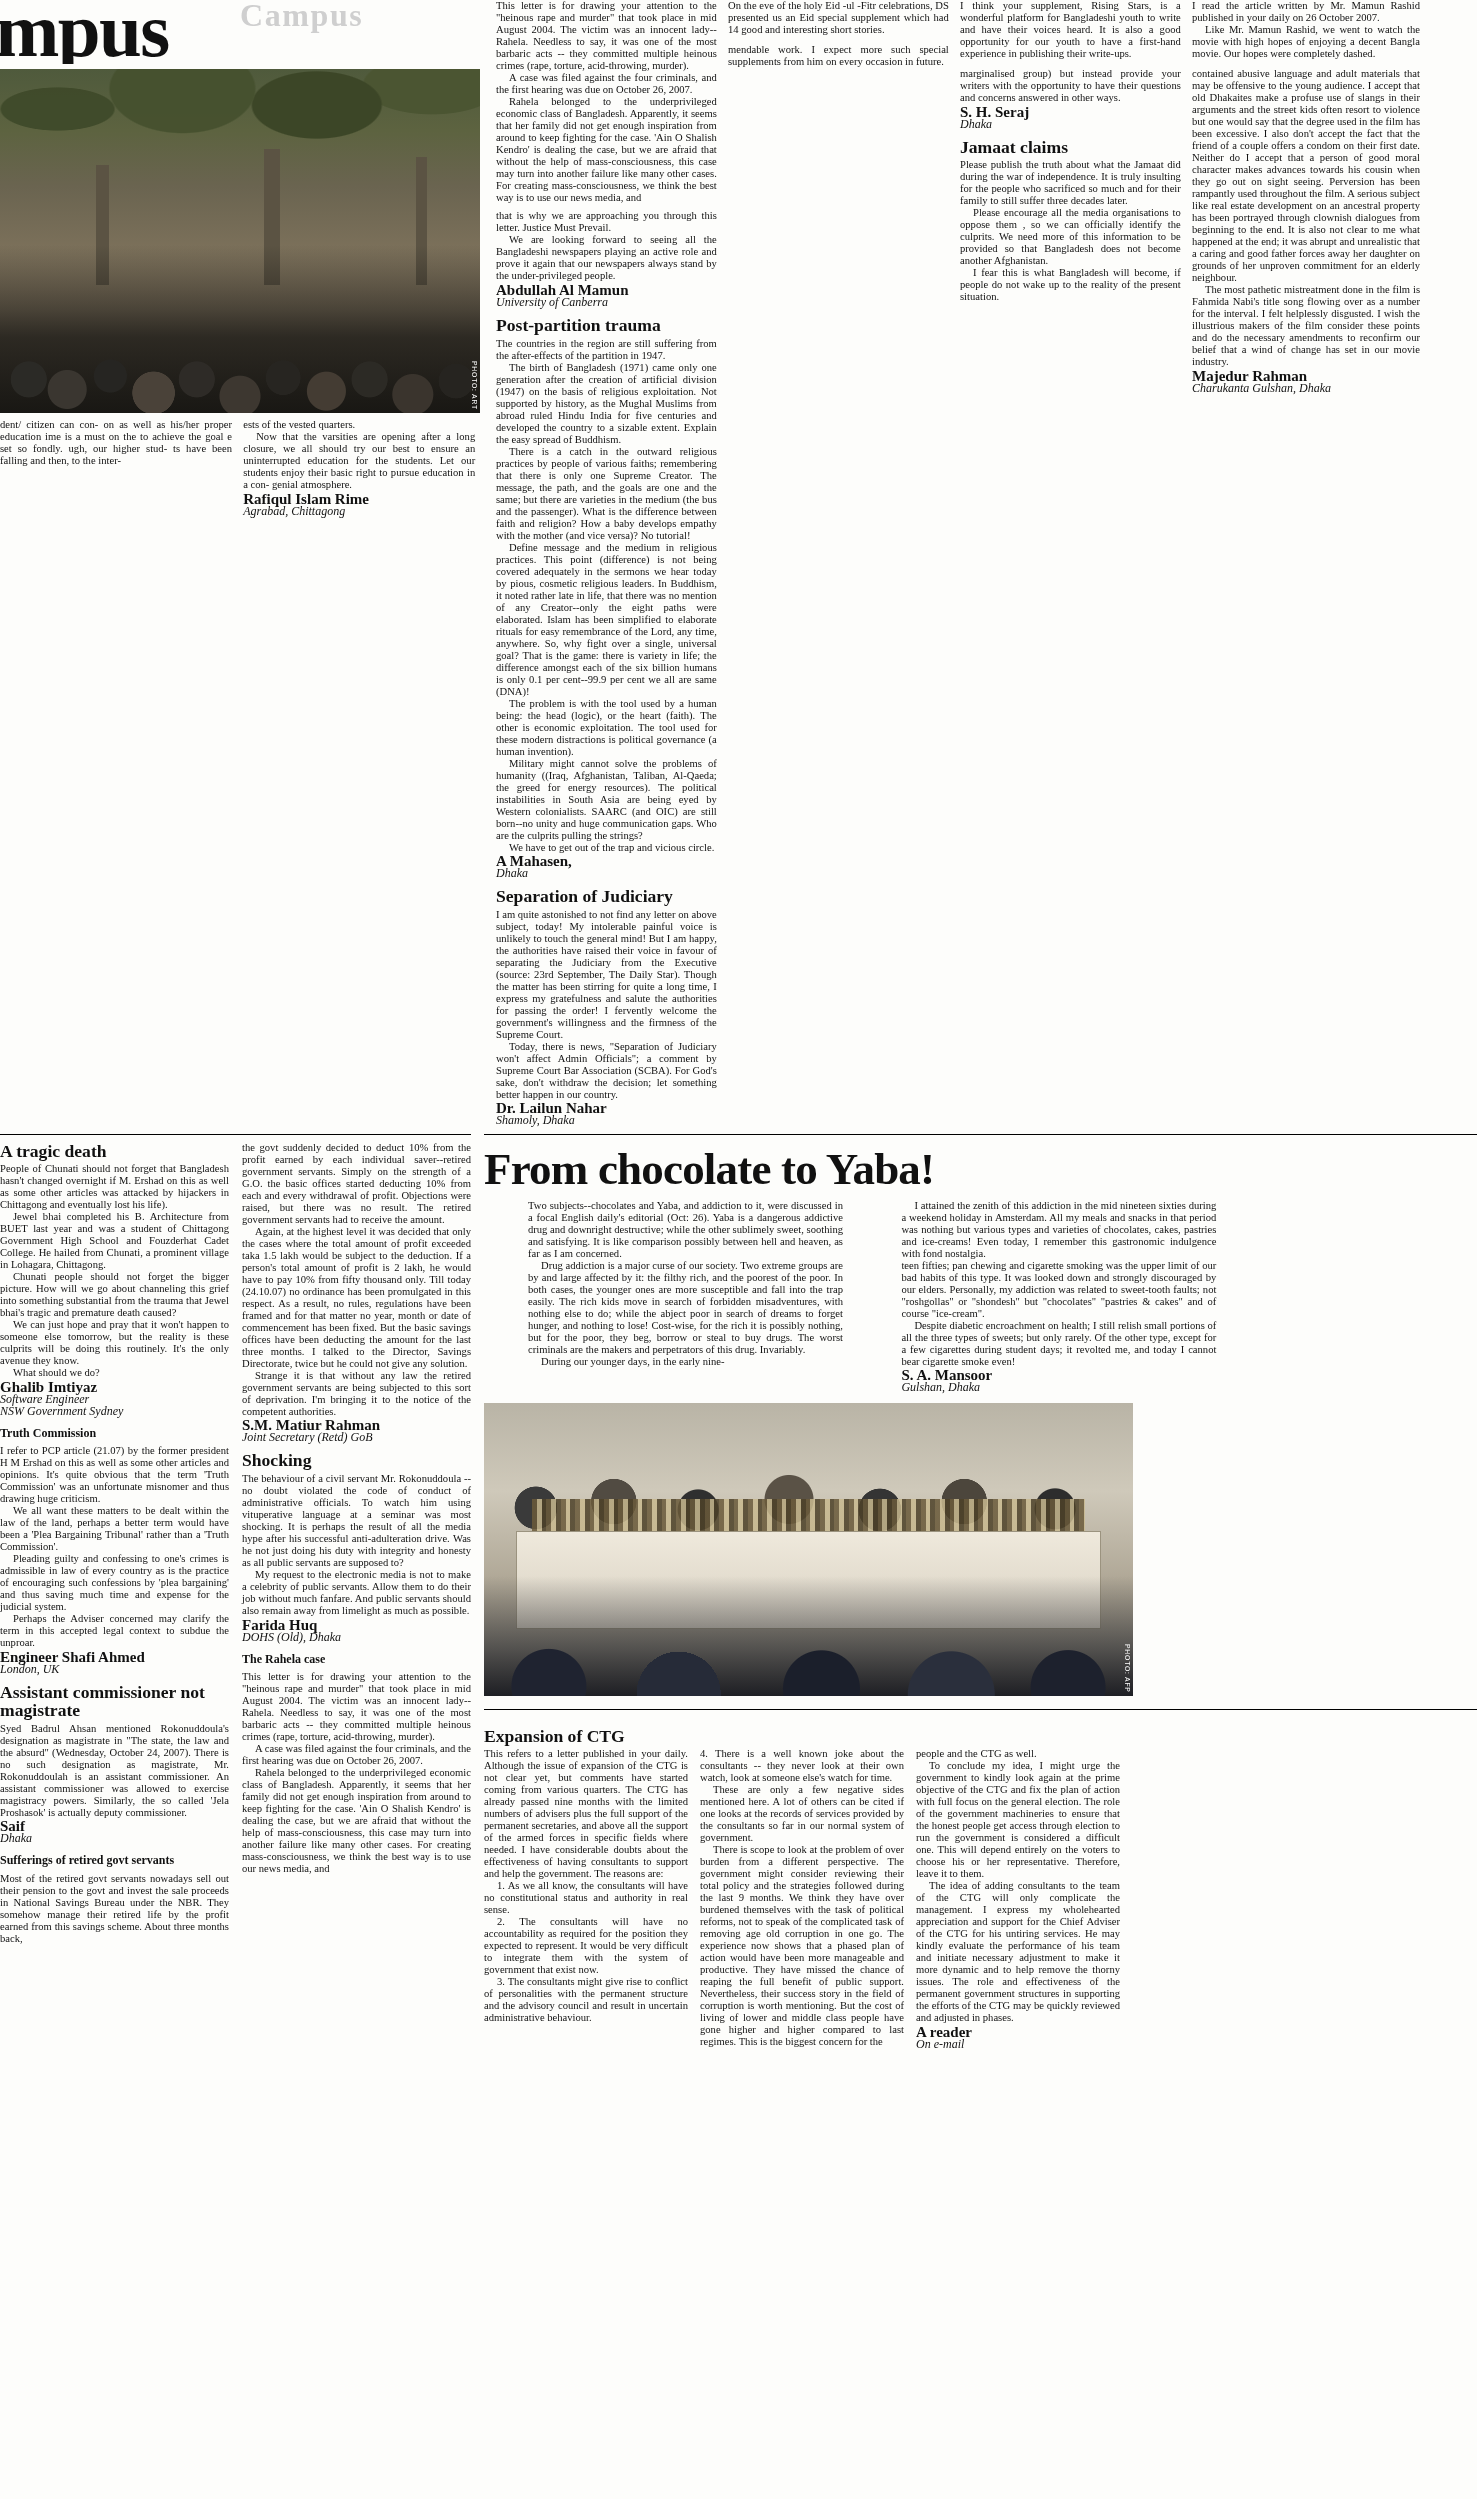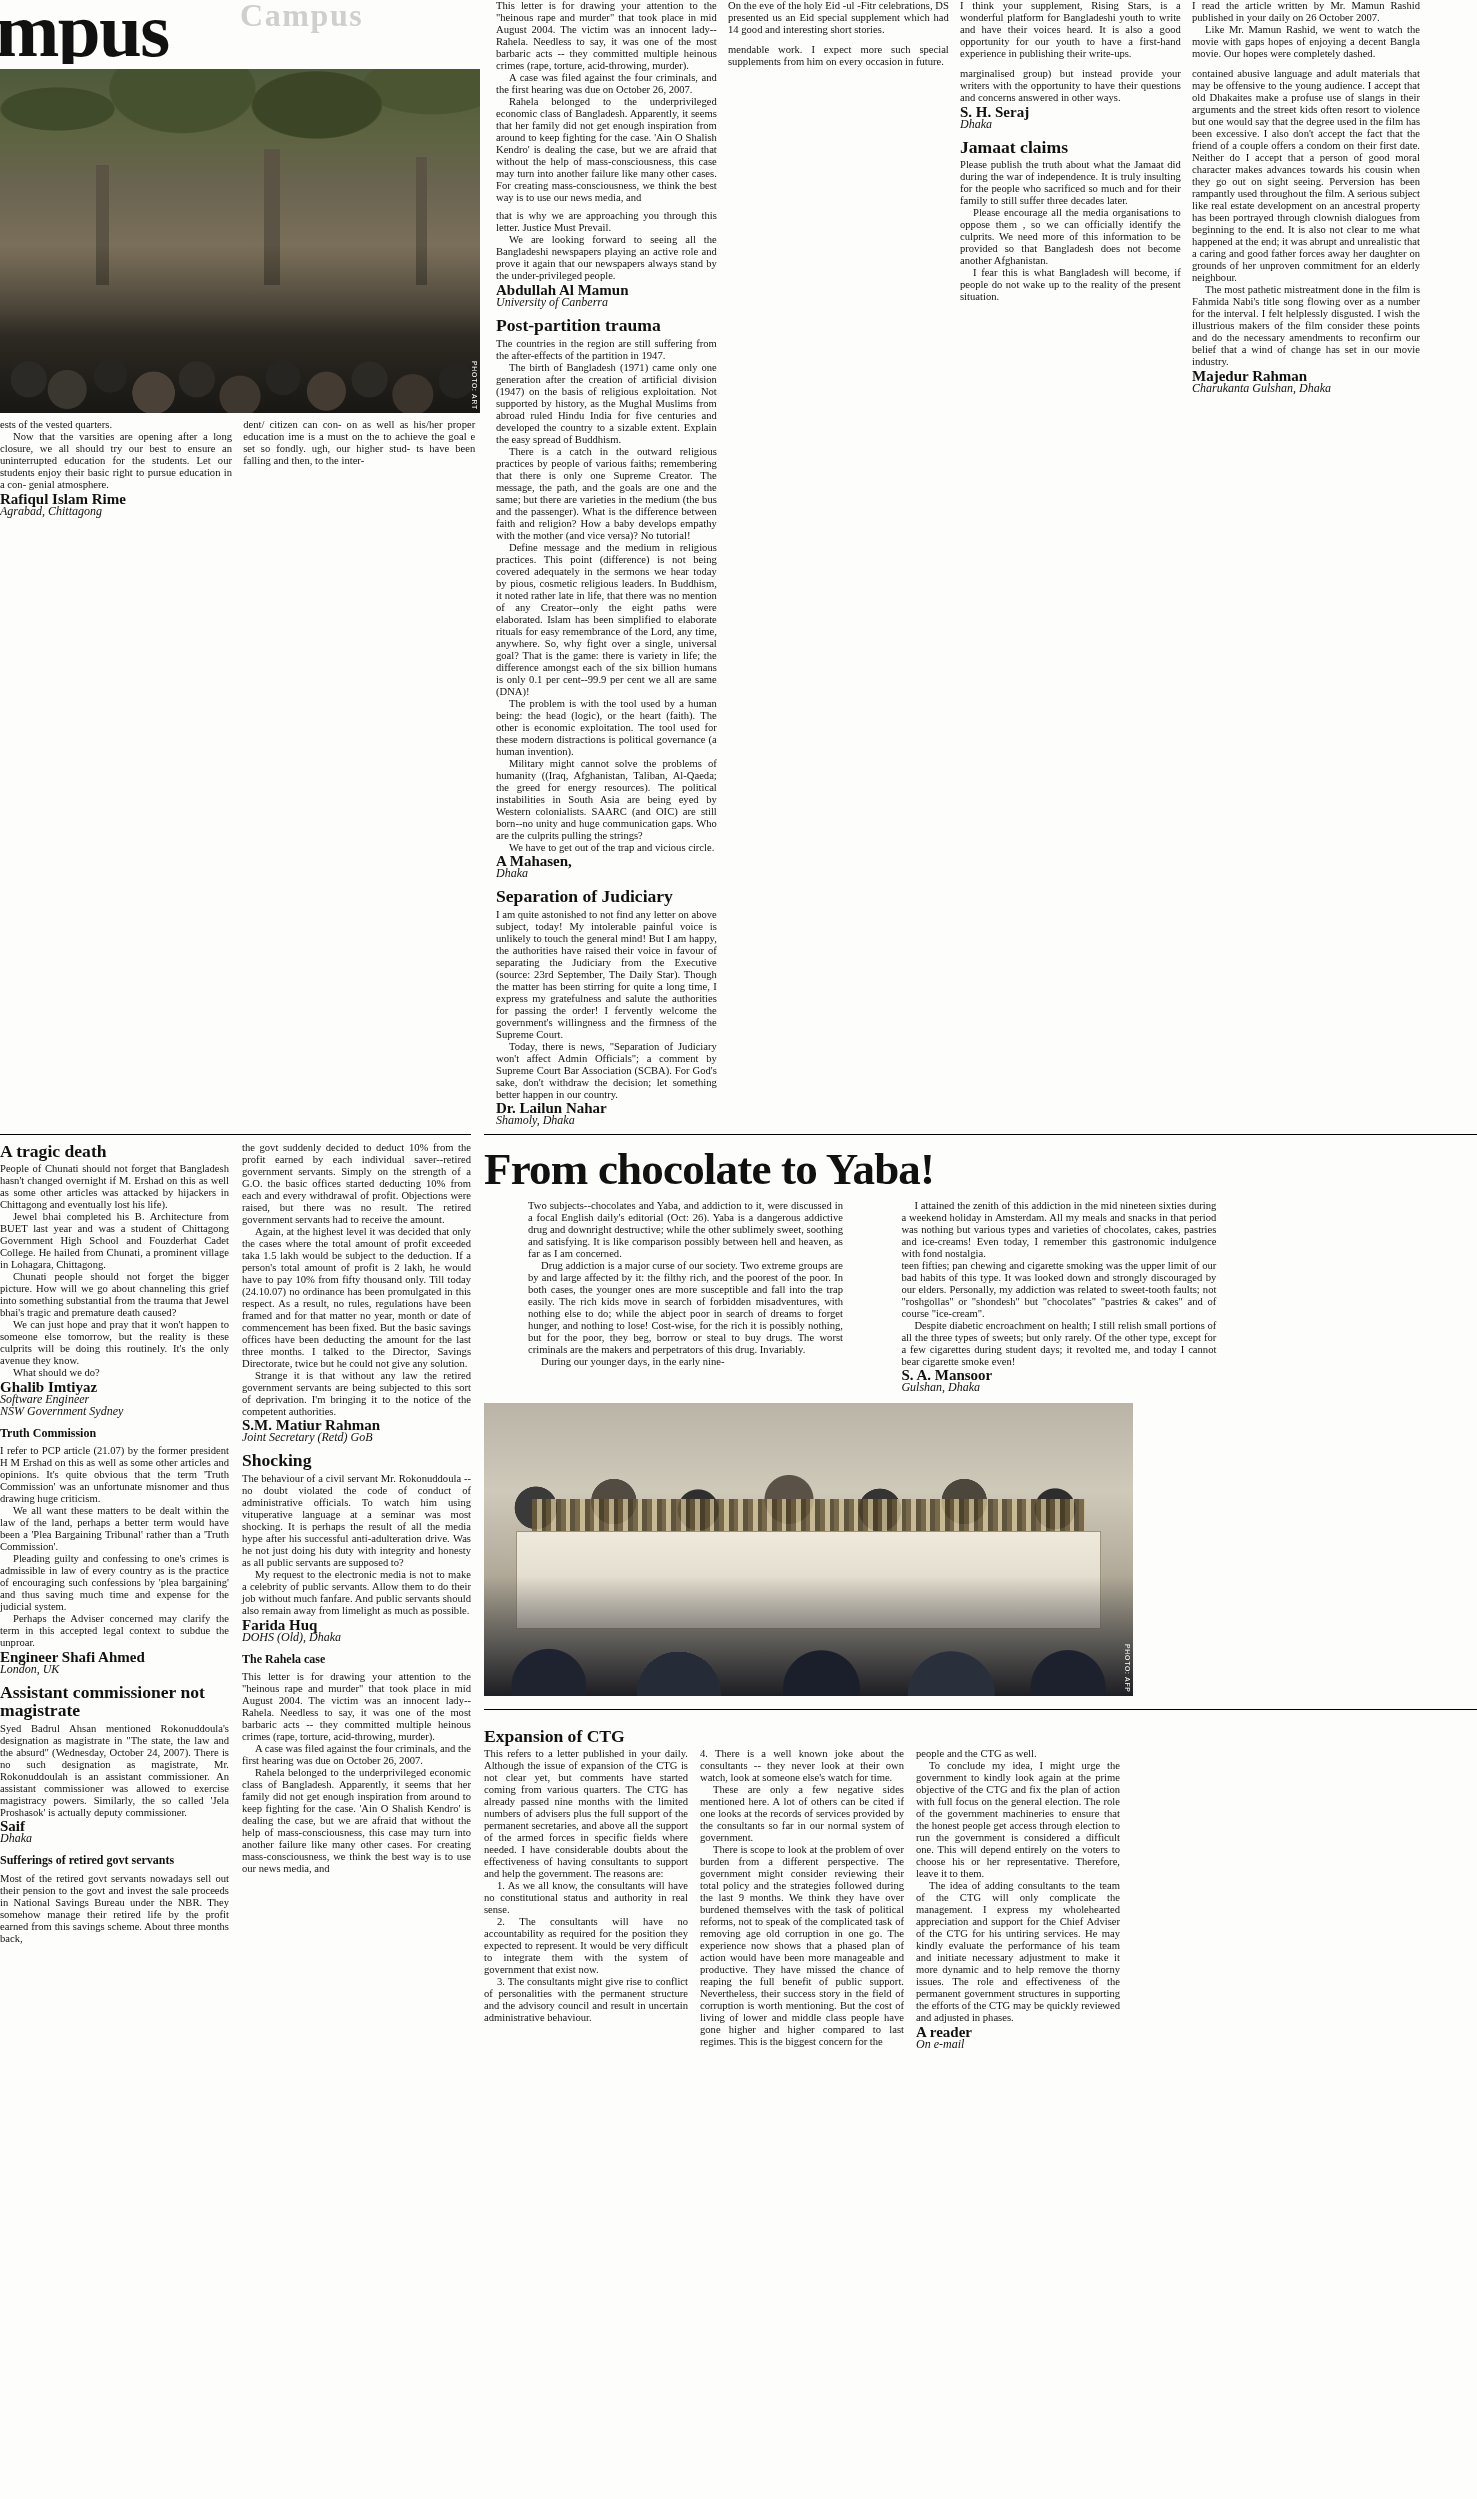--- a/index.html
+++ b/index.html
@@ -190,27 +190,27 @@
         <div class="trees"></div>
         <div class="trunk" style="left:96px;top:96px;width:13px;height:120px;"></div>
         <div class="trunk" style="left:264px;top:80px;width:16px;height:136px;"></div>
         <div class="trunk" style="left:416px;top:88px;width:11.2px;height:128px;"></div>
         <div class="crowd"></div>
         <div class="credit">PHOTO: ART</div>
       </div>
 
       <div class="mast-text">
         <div class="c">
+          <div class="para">dent/ citizen can con- on as well as his/her proper education ime is a must on the to achieve the goal e set so fondly. ugh, our higher stud- ts have been falling and then, to the inter-</div>
+        </div>
+        <div class="c">
           <div class="para">ests of the vested quarters.</div>
           <div class="para indent">Now that the varsities are opening after a long closure, we all should try our best to ensure an uninterrupted education for the students. Let our students enjoy their basic right to pursue education in a con- genial atmosphere.</div>
           <div class="sig">Rafiqul Islam Rime</div>
           <div class="sigi">Agrabad, Chittagong</div>
-        </div>
-        <div class="c">
-          <div class="para">dent/ citizen can con- on as well as his/her proper education ime is a must on the to achieve the goal e set so fondly. ugh, our higher stud- ts have been falling and then, to the inter-</div>
         </div>
       </div>
     </div>
 
     <div class="col" style="width:232px;padding-right:11.2px;box-sizing:border-box;">
       <div class="para">This letter is for drawing your attention to the "heinous rape and murder" that took place in mid August 2004. The victim was an innocent lady--Rahela. Needless to say, it was one of the most barbaric acts -- they committed multiple heinous crimes (rape, torture, acid-throwing, murder).</div>
       <div class="para indent">A case was filed against the four criminals, and the first hearing was due on October 26, 2007.</div>
       <div class="para indent">Rahela belonged to the underprivileged economic class of Bangladesh. Apparently, it seems that her family did not get enough inspiration from around to keep fighting for the case. 'Ain O Shalish Kendro' is dealing the case, but we are afraid that without the help of mass-consciousness, this case may turn into another failure like many other cases. For creating mass-consciousness, we think the best way is to use our news media, and</div>
       <div style="height:6.4px"></div>
       <div class="para">that is why we are approaching you through this letter. Justice Must Prevail.</div>
@@ -262,21 +262,21 @@
 
       <div class="hd">Jamaat claims</div>
       <div class="para">Please publish the truth about what the Jamaat did during the war of independence. It is truly insulting for the people who sacrificed so much and for their family to still suffer three decades later.</div>
       <div class="para indent">Please encourage all the media organisations to oppose them , so we can officially identify the culprits. We need more of this information to be provided so that Bangladesh does not become another Afghanistan.</div>
       <div class="para indent">I fear this is what Bangladesh will become, if people do not wake up to the reality of the present situation.</div>
       <div class="para indent"></div>
     </div>
 
     <div class="col" style="width:228px;box-sizing:border-box;">
       <div class="para">I read the article written by Mr. Mamun Rashid published in your daily on 26 October 2007.</div>
-      <div class="para indent">Like Mr. Mamun Rashid, we went to watch the movie with gaps hopes of enjoying a decent Bangla movie. Our hopes were completely dashed.</div>
+      <div class="para indent">Like Mr. Mamun Rashid, we went to watch the movie with high hopes of enjoying a decent Bangla movie. Our hopes were completely dashed.</div>
       <div class="sig"></div>
       <div class="sigi" style="white-space:pre-line"></div>
 
       <div class="hd"></div>
       <div class="para">contained abusive language and adult materials that may be offensive to the young audience. I accept that old Dhakaites make a profuse use of slangs in their arguments and the street kids often resort to violence but one would say that the degree used in the film has been excessive. I also don't accept the fact that the friend of a couple offers a condom on their first date. Neither do I accept that a person of good moral character makes advances towards his cousin when they go out on sight seeing. Perversion has been rampantly used throughout the film. A serious subject like real estate development on an ancestral property has been portrayed through clownish dialogues from beginning to the end. It is also not clear to me what happened at the end; it was abrupt and unrealistic that a caring and good father forces away her daughter on grounds of her unproven commitment for an elderly neighbour.</div>
       <div class="para indent">The most pathetic mistreatment done in the film is Fahmida Nabi's title song flowing over as a number for the interval. I felt helplessly disgusted. I wish the illustrious makers of the film consider these points and do the necessary amendments to reconfirm our belief that a wind of change has set in our movie industry.</div>
       <div class="sig">Majedur Rahman</div>
       <div class="sigi">Charukanta
 Gulshan, Dhaka</div>
     </div>

